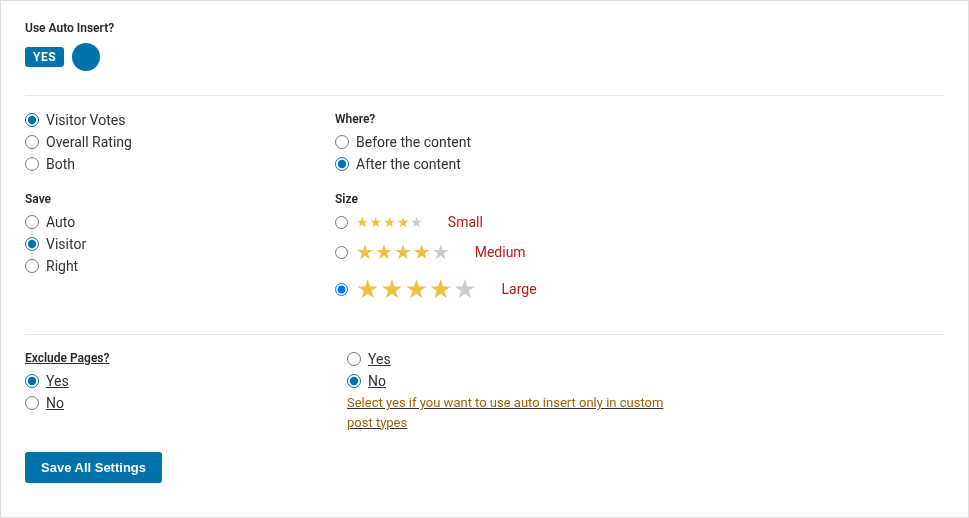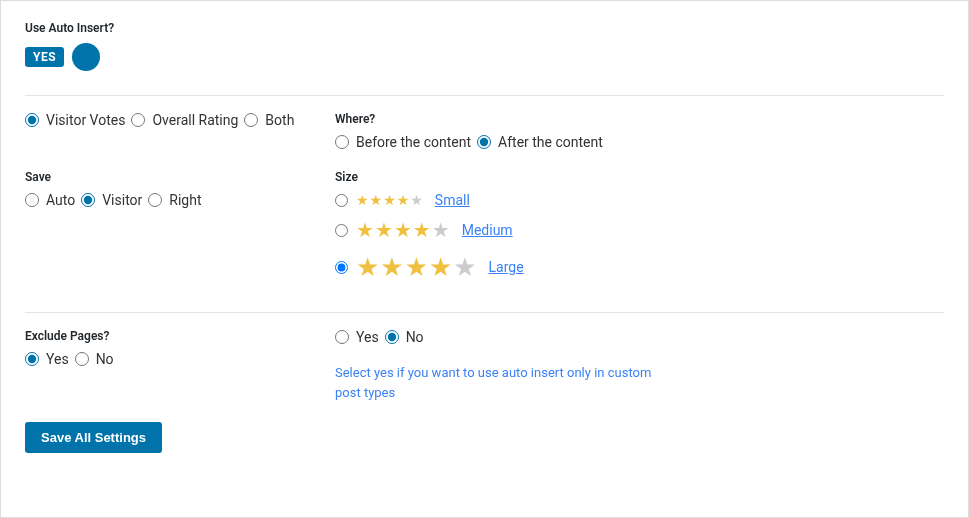--- a/index.html
+++ b/index.html
@@ -52,21 +52,21 @@
     }
     .col-left {
       width: 310px;
       flex-shrink: 0;
     }
     .col-right {
       flex: 1;
     }
     .radio-group {
       display: flex;
-      flex-direction: row;
+      flex-direction: column;
       gap: 6px;
     }
     .radio-item {
       display: flex;
       align-items: center;
       gap: 7px;
       cursor: pointer;
     }
     .radio-item input[type="radio"] {
       accent-color: #0073aa;
@@ -98,36 +98,36 @@
       color: #f0c040;
     }
     .star.empty {
       color: #ccc;
     }
     .stars.small .star { font-size: 14px; }
     .stars.medium .star { font-size: 20px; }
     .stars.large .star { font-size: 26px; }
     .size-label {
       font-size: 14px;
-      color: #3b82f6;
-      margin-left: 4px;
-      text-decoration: underline;
+      color: #b91c1c;
+      margin-left: 17px;
     }
     .section-block {
       margin-bottom: 24px;
     }
     .bottom-row {
       display: flex;
-      gap: 0;
+      gap: 12px;
       margin-bottom: 20px;
+      text-decoration: underline;
     }
     .custom-post-note {
       font-size: 13px;
-      color: #3b82f6;
-      margin-top: 18px;
+      color: #a16207;
+      margin-top: 4px;
       line-height: 1.5;
       max-width: 340px;
     }
     .save-btn {
       background: #0073aa;
       color: #fff;
       border: none;
       padding: 8px 16px;
       font-size: 13px;
       font-weight: 600;

